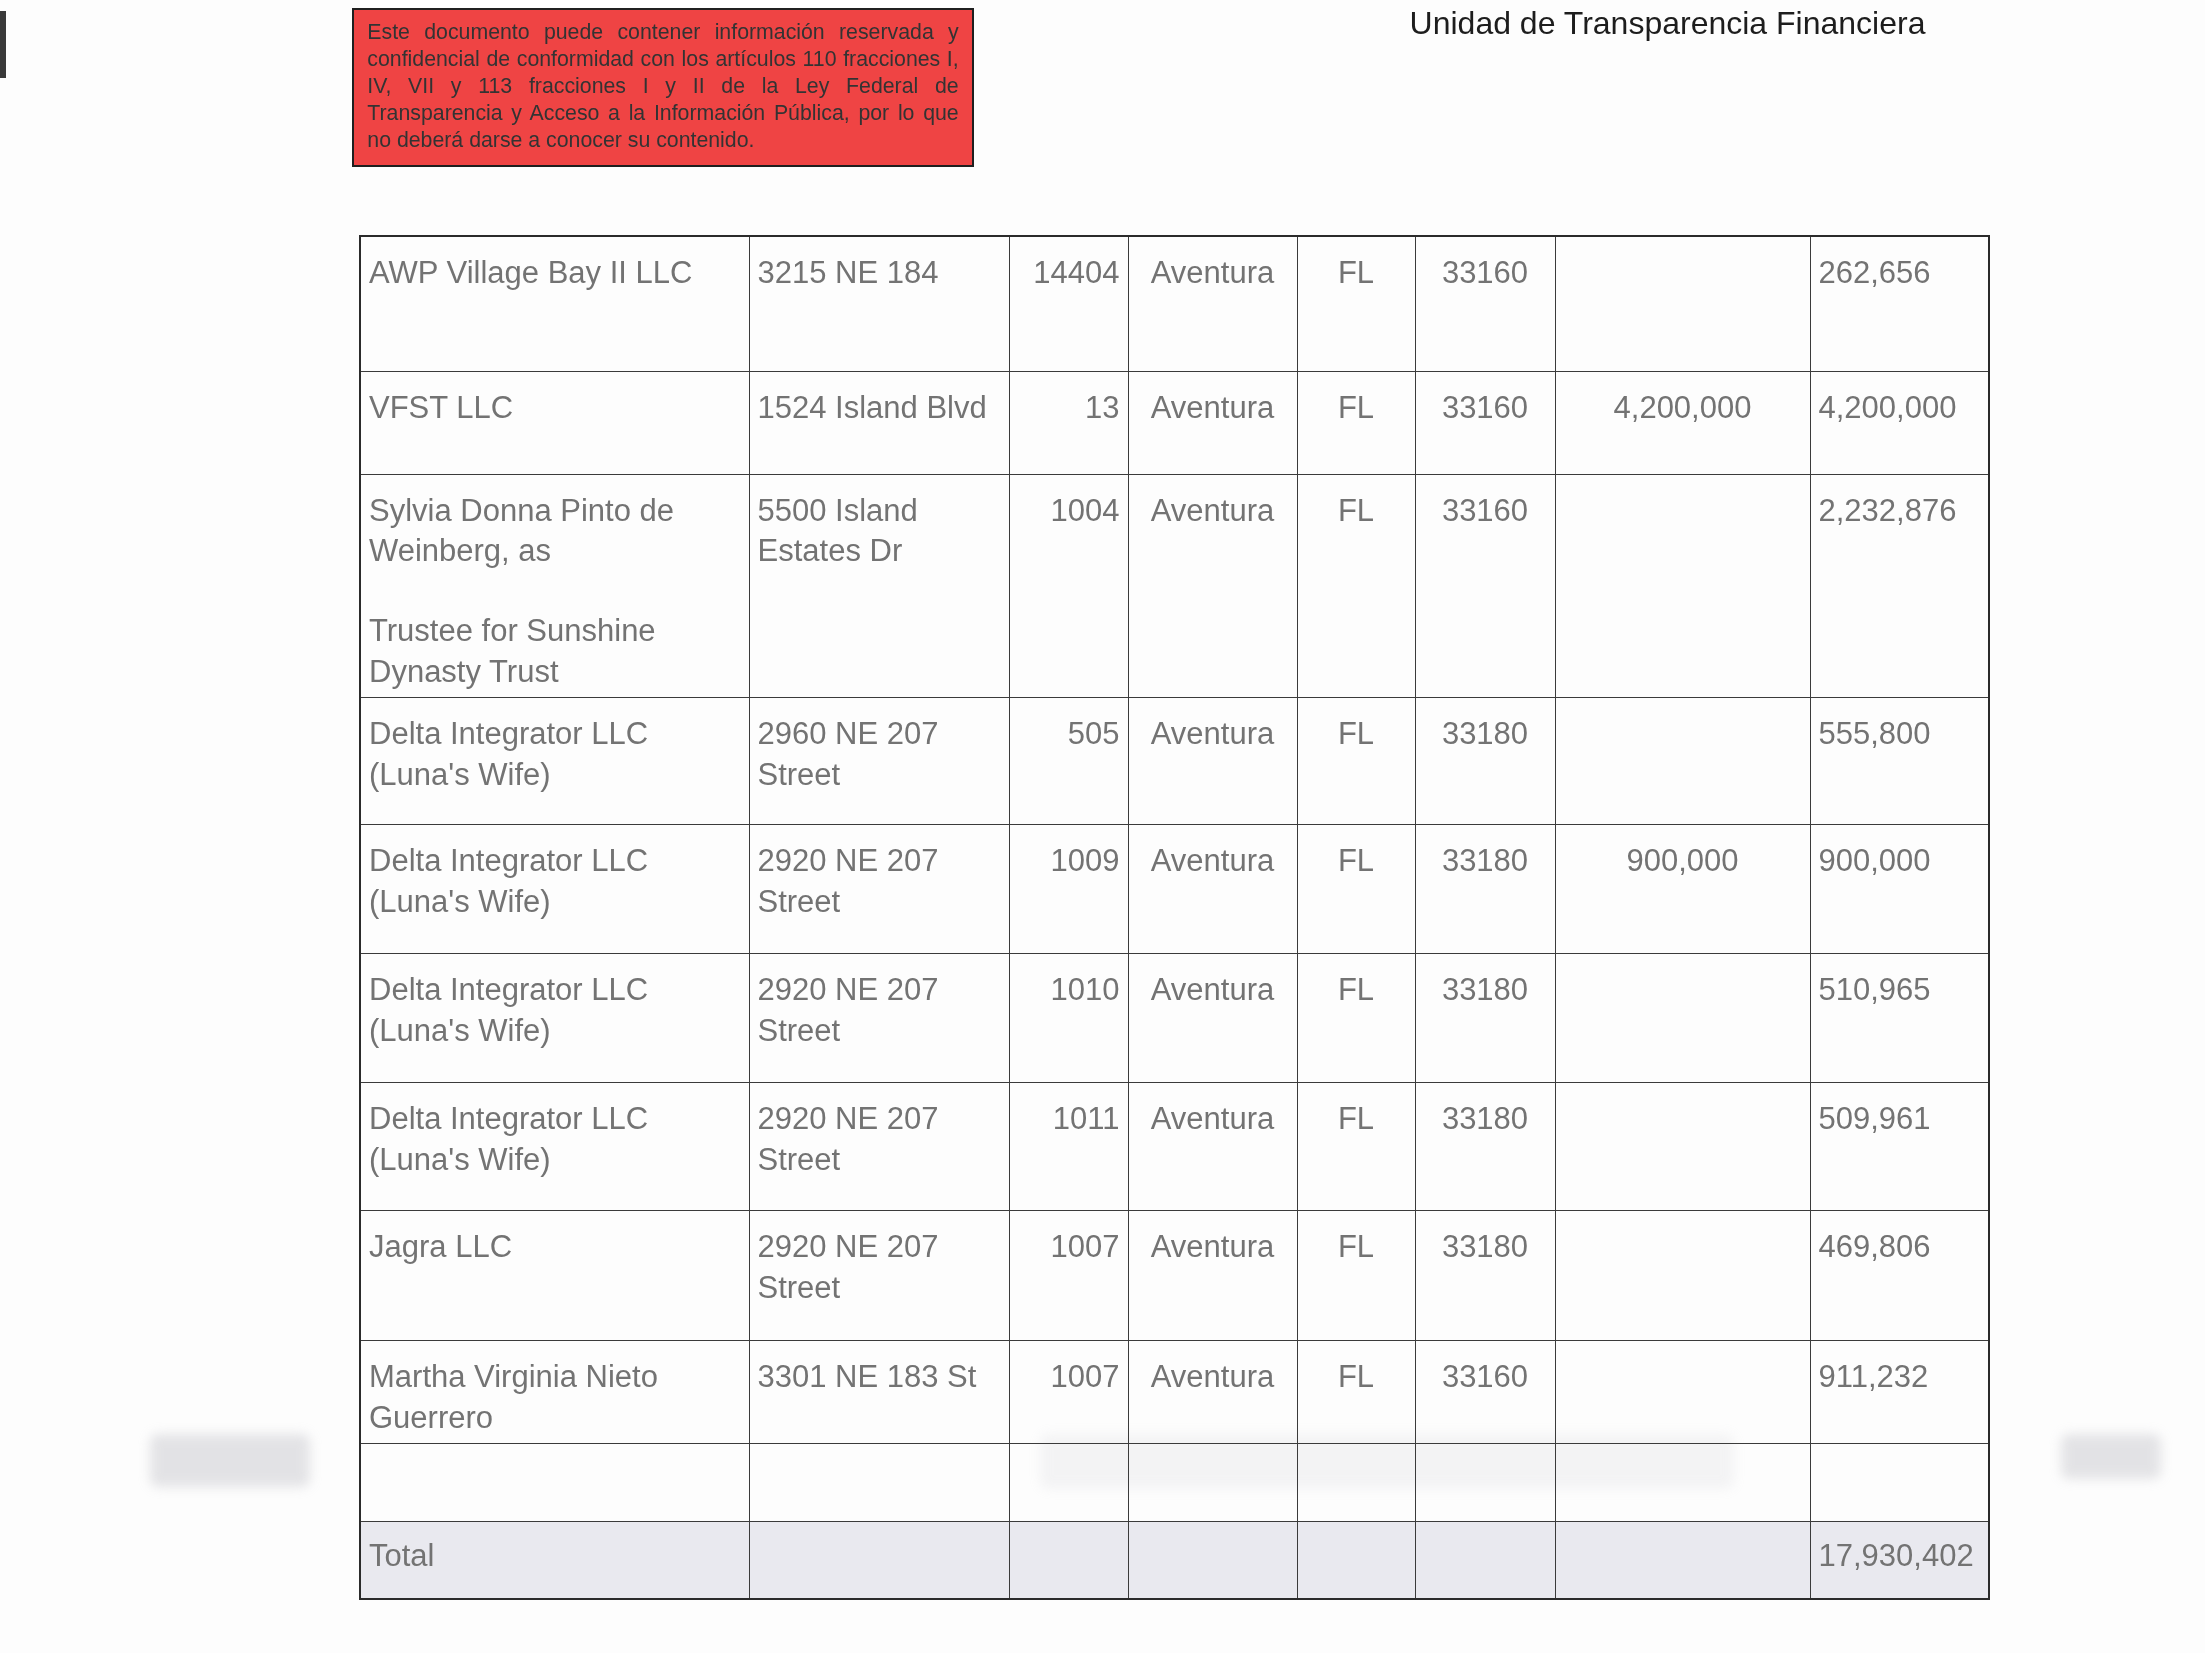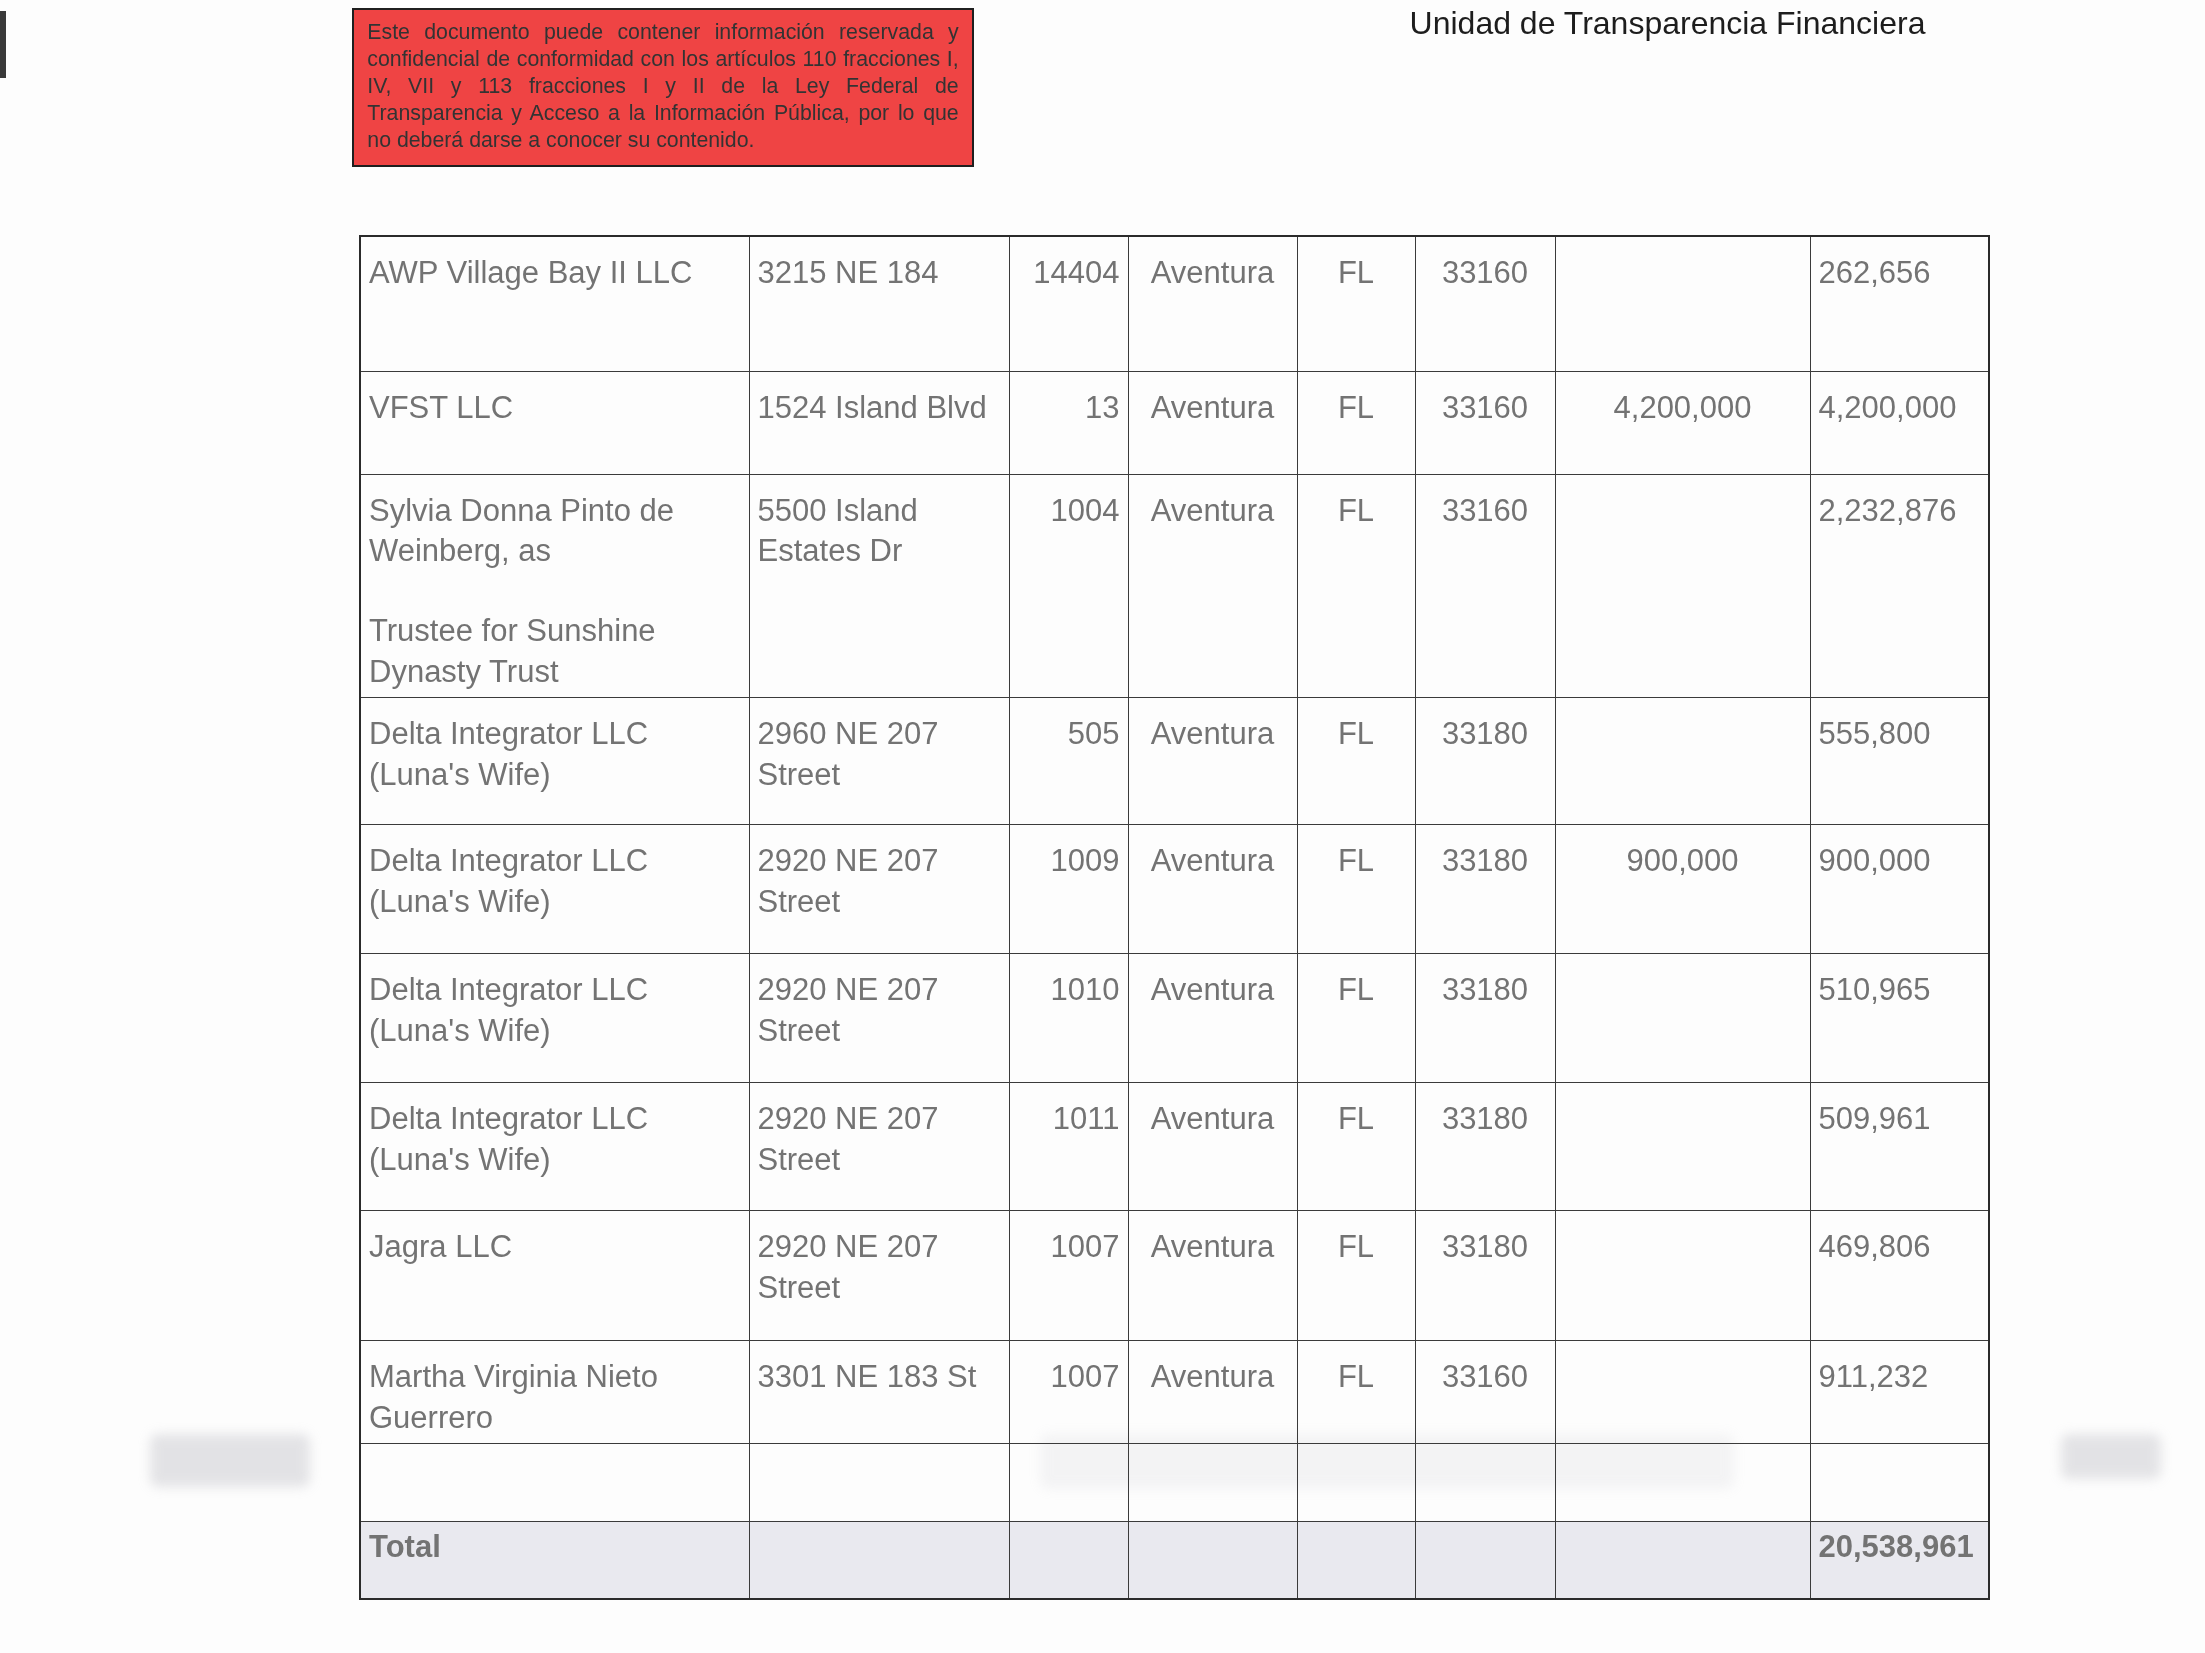--- a/index.html
+++ b/index.html
@@ -54,21 +54,21 @@
   tbody.rows tr:nth-child(8){height:130px;}
   tbody.rows tr:nth-child(9){height:95px;}
   tbody.rows tr:nth-child(10){height:78px;}
   tbody.rows tr:nth-child(11){height:77px;}
   td.c-name{white-space:pre-line;line-height:1.25;padding-right:5.3px;}
   td.c-address{line-height:1.72;}
   td.c-unit{text-align:right;word-break:break-all;padding-left:31px;padding-right:5.3px;}
   td.c-city,td.c-state,td.c-zip{text-align:center;}
   td.c-amount_col1{text-align:center;vertical-align:middle;padding-top:5.3px;}
   td.c-amount_col2{text-align:left;padding-right:6.7px;}
-  tr.total-row td{background:#e9e9ef;font-weight:bold;padding-top:5px;margin-top:44px;}
+  tr.total-row td{background:#e9e9ef;font-weight:normal;padding-top:14px;margin-top:44px;}
 </style>
 </head>
 <body>
 
 <div class="edge-sliver"></div>
 <div class="smudge a"></div>
 <div class="smudge b"></div>
 <div class="smudge c"></div>
 
 <div class="notice">
@@ -194,17 +194,17 @@
         <td class="c-amount_col2"></td>
       </tr>
       <tr class="total-row">
         <td class="c-name">Total</td>
         <td class="c-address"></td>
         <td class="c-unit"></td>
         <td class="c-city"></td>
         <td class="c-state"></td>
         <td class="c-zip"></td>
         <td class="c-amount_col1"></td>
-        <td class="c-amount_col2">20,538,961</td>
+        <td class="c-amount_col2">17,930,402</td>
       </tr>
     </tbody>
 </table>
 
 
 </body></html>

